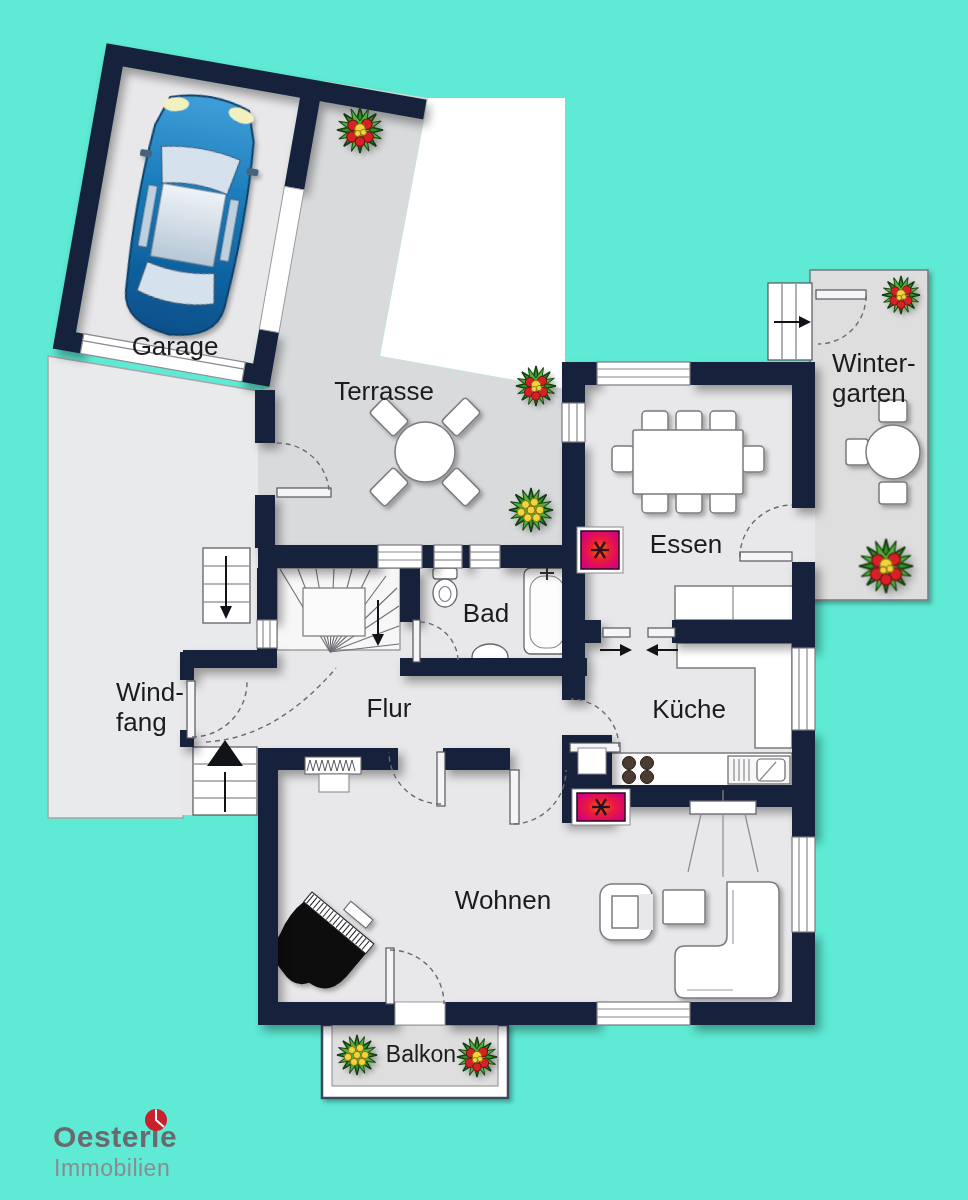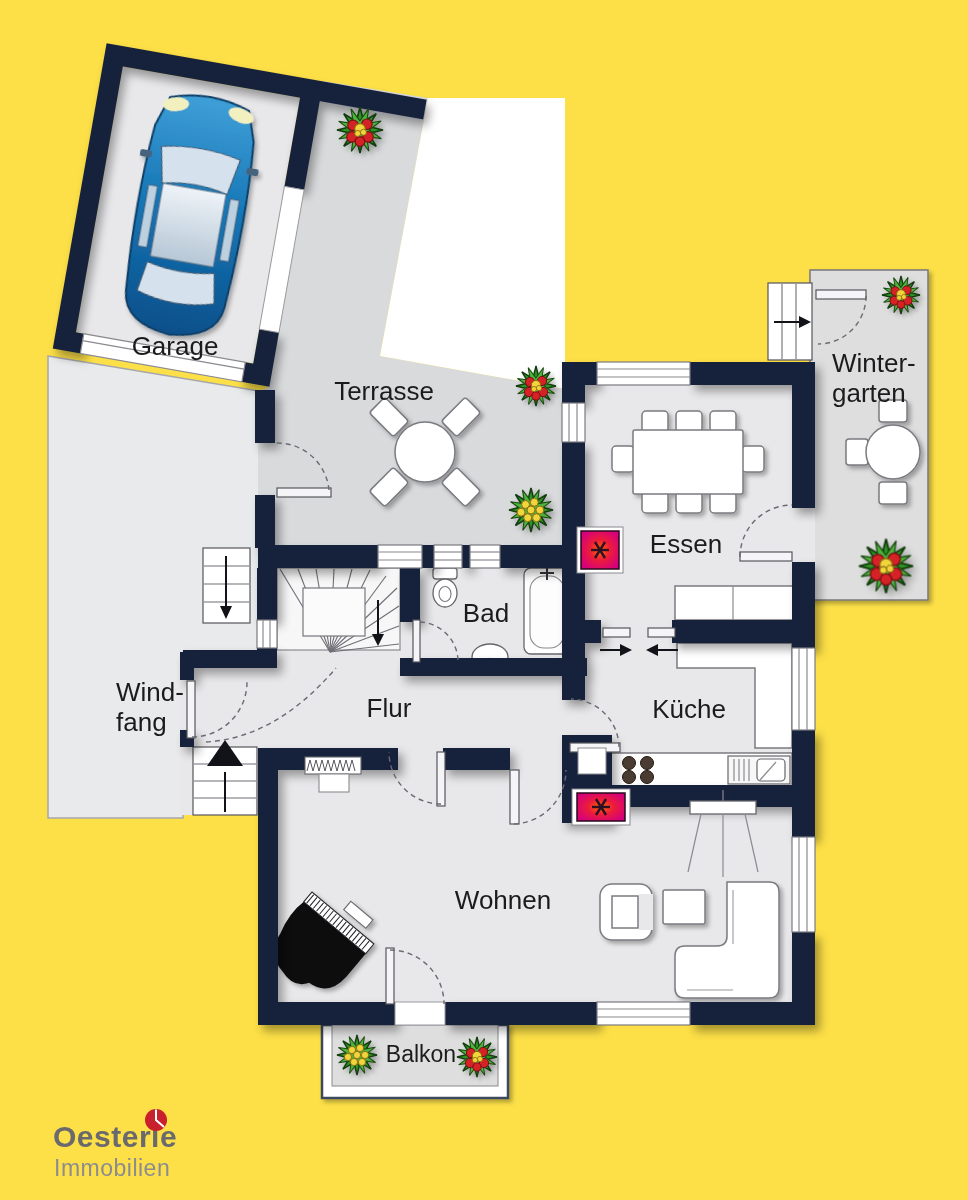--- a/index.html
+++ b/index.html
@@ -1,16 +1,16 @@
 <!DOCTYPE html>
 <html><head>
 <meta charset="utf-8">
 <style>
   html,body{margin:0;padding:0;background:#ffffff;}
-  .canvas{position:relative;width:968px;height:1200px;background:#fde047;overflow:hidden;
+  .canvas{position:relative;width:968px;height:1200px;background:#5eead4;overflow:hidden;
           font-family:"Liberation Sans",sans-serif;}
   svg{position:absolute;left:0;top:0;}
   .wall{fill:#15233a;}
   .room-label{font-family:"Liberation Sans",sans-serif;font-size:26px;fill:#1b1b1d;}
   .room-label.small{font-size:23px;}
   .furn{fill:#ffffff;stroke:#7a7a80;stroke-width:1.5;}
   .furn2{fill:#ffffff;stroke:#66666c;stroke-width:1.3;}
   .winline{stroke:#8a8a90;stroke-width:1.2;fill:none;}
   .winrect{fill:#ffffff;stroke:#7a7a80;stroke-width:1.2;}
   .doorleaf{fill:#f5f5f7;stroke:#55555c;stroke-width:1.2;}

